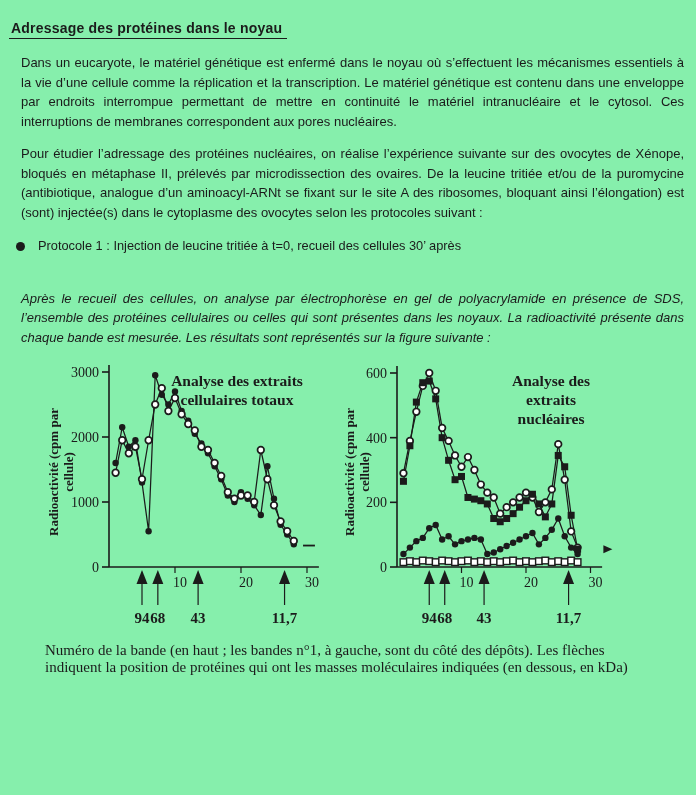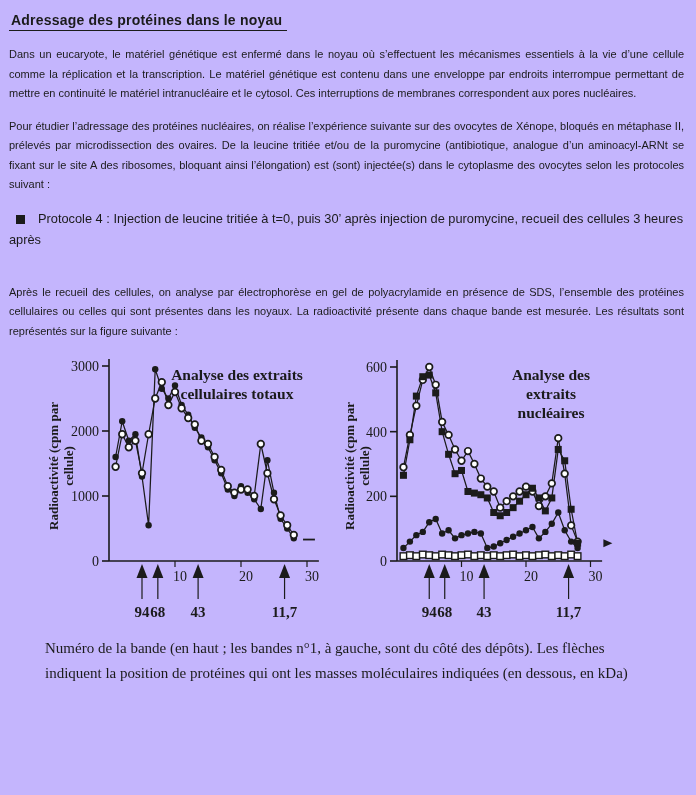--- a/index.html
+++ b/index.html
@@ -1,53 +1,53 @@
 <!DOCTYPE html>
 <html><head>
 <meta charset="utf-8">
 <style>
   html,body{margin:0;padding:0;background:#e9e9e5;}
-  .page{width:696px;height:795px;box-sizing:border-box;padding:10px 12px 0 9px;
-        background:#c4b5fd;color:#1b1b1b;font-family:"Liberation Sans",sans-serif;
+  .page{width:696px;height:795px;box-sizing:border-box;padding:18px 12px 0 9px;
+        background:#86efac;color:#1b1b1b;font-family:"Liberation Sans",sans-serif;
         overflow:hidden;position:relative;}
   .doc-title{display:inline-block;font-size:14px;font-weight:700;margin:2px 0 14px 0;
         border-bottom:1.6px solid #1b1b1b;padding:0 5px 2px 2px;letter-spacing:.2px;}
-  .body-text{font-size:11px;line-height:19.5px;text-align:justify;margin:0 0 13px 0;}
+  .body-text{font-size:13px;line-height:19.5px;text-align:justify;margin:0 0 13px 12px;}
   .protocols{margin:2px 0 0 0;}
   .proto{font-size:12.8px;line-height:21.5px;text-align:left;}
   .mk{display:inline-block;width:9px;height:9px;margin:0 13px 0 7px;vertical-align:-1px;box-sizing:content-box;}
   .mk-fc{background:#1b1b1b;border-radius:50%;}
   .mk-oc{width:7px;height:7px;border:2px solid #1b1b1b;border-radius:50%;}
   .mk-os{width:7px;height:7px;border:2px solid #1b1b1b;}
   .mk-fs{background:#1b1b1b;}
-  .gap-top{margin-top:32px;}
+  .gap-top{margin-top:32px;font-style:italic;}
   .figure{display:flex;align-items:flex-start;margin-top:4px;}
   .figure svg{display:block;flex:none;}
   .figure svg:first-child{margin-left:36px;}
   .tick{font:14px "Liberation Serif",serif;}
   .masslab{font:700 15px "Liberation Serif",serif;}
   .ctitle{font:600 15.5px "Liberation Serif",serif;}
   .ylab{font:700 13px "Liberation Serif",serif;}
-  .caption{font-family:"Liberation Serif",serif;font-size:15px;line-height:25px;
+  .caption{font-family:"Liberation Serif",serif;font-size:15px;line-height:17px;
         margin:4px 0 0 0;padding:0 30px 0 36px;}
 </style>
 </head>
 <body>
 
 <div class="page">
 
   <h1 class="doc-title">Adressage des protéines dans le noyau</h1>
 
   <p class="body-text">Dans un eucaryote, le matériel génétique est enfermé dans le noyau où s’effectuent les mécanismes essentiels à la vie d’une cellule comme la réplication et la transcription. Le matériel génétique est contenu dans une enveloppe par endroits interrompue permettant de mettre en continuité le matériel intranucléaire et le cytosol. Ces interruptions de membranes correspondent aux pores nucléaires.</p>
 
   <p class="body-text">Pour étudier l’adressage des protéines nucléaires, on réalise l’expérience suivante sur des ovocytes de Xénope, bloqués en métaphase II, prélevés par microdissection des ovaires. De la leucine tritiée et/ou de la puromycine (antibiotique, analogue d’un aminoacyl-ARNt se fixant sur le site A des ribosomes, bloquant ainsi l’élongation) est (sont) injectée(s) dans le cytoplasme des ovocytes selon les protocoles suivant :</p>
 
   <div class="protocols">
     <div class="proto">
-      <span class="mk mk-fs"></span><span>Protocole 4 : Injection de leucine tritiée à t=0, puis 30’ après injection de puromycine, recueil des cellules 3 heures après</span>
+      <span class="mk mk-fc"></span><span>Protocole 1 : Injection de leucine tritiée à t=0, recueil des cellules 30’ après</span>
     </div>
   </div>
 
   <p class="body-text gap-top">Après le recueil des cellules, on analyse par électrophorèse en gel de polyacrylamide en présence de SDS, l’ensemble des protéines cellulaires ou celles qui sont présentes dans les noyaux. La radioactivité présente dans chaque bande est mesurée. Les résultats sont représentés sur la figure suivante :</p>
 
   <div class="figure">
     <svg width="296" height="278" viewBox="0 0 296 278">
         <g stroke="#1b1b1b" stroke-width="1.6">
           <line x1="64" y1="5" x2="64" y2="207"></line>
           <line x1="64" y1="207" x2="273.88" y2="207"></line>

